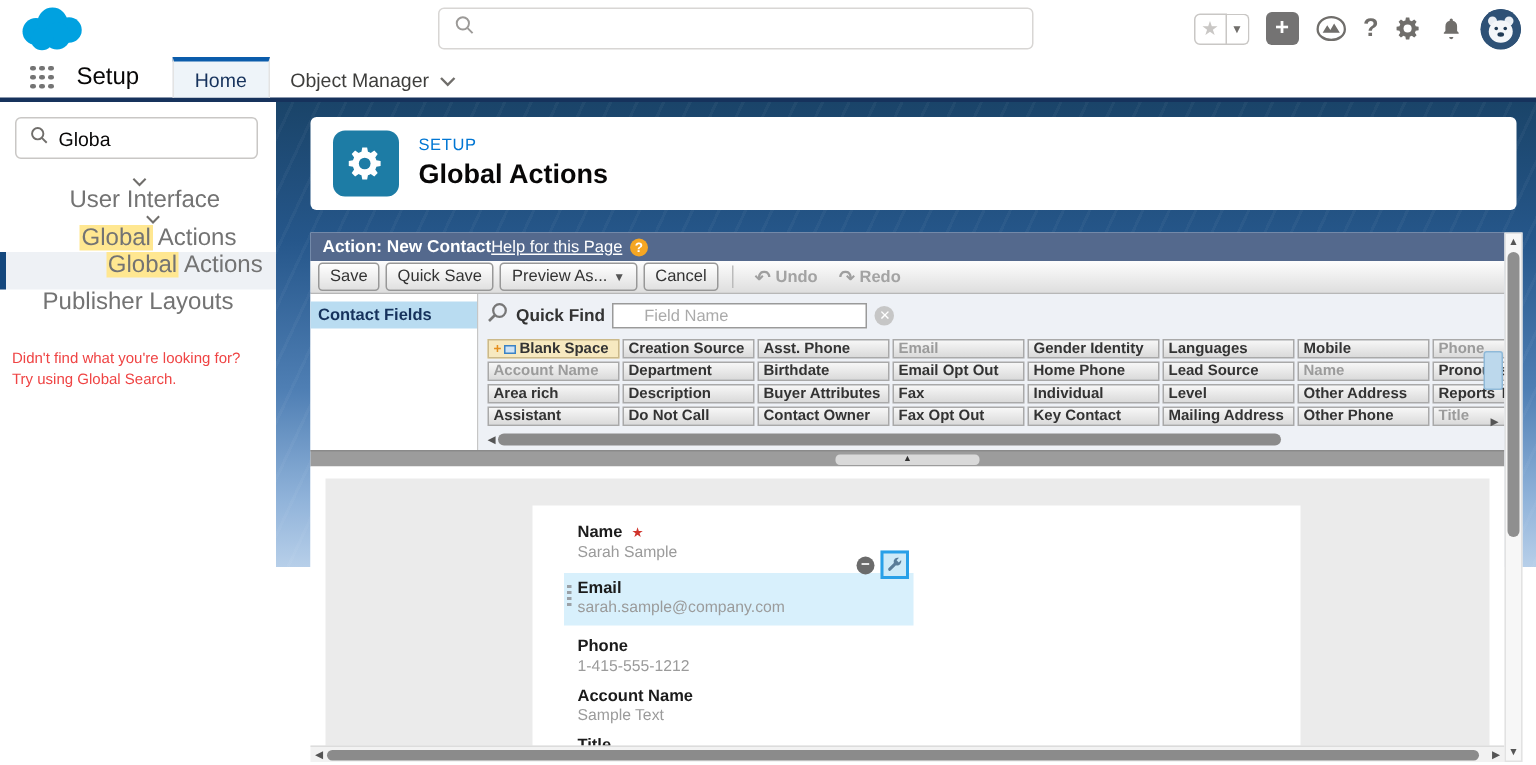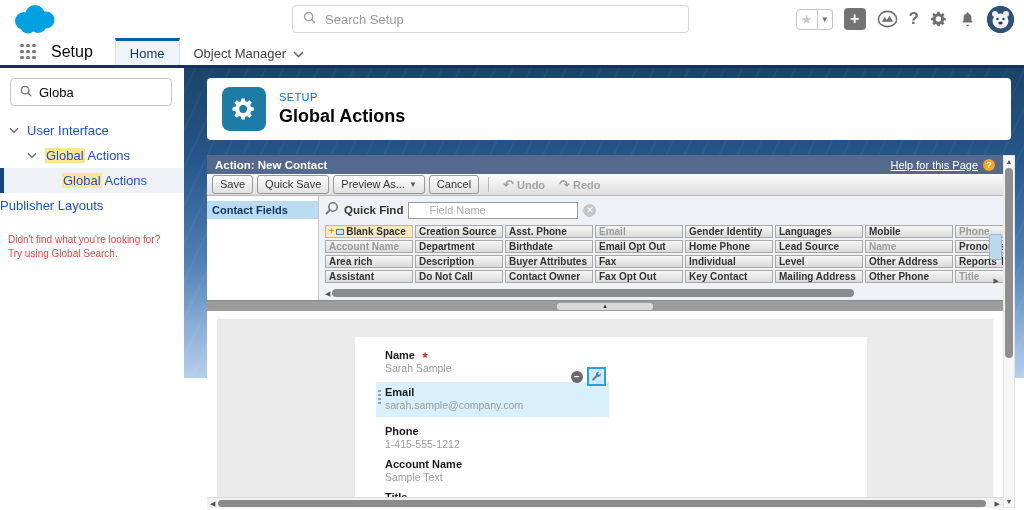--- a/index.html
+++ b/index.html
@@ -47,21 +47,21 @@
     background:repeating-linear-gradient(115deg, rgba(255,255,255,.035) 0 2px, transparent 2px 16px); pointer-events:none; }
 
   
   .sidebar { position:absolute; left:0; top:0; width:184px; height:100%; background:#fff; z-index:2; }
   .side-search { position:absolute; left:10px; top:10px; width:162px; height:28px;
     border:1px solid #c9c7c5; border-radius:4px; display:flex; align-items:center;
     gap:7px; padding:0 9px; background:#fff; }
   .side-search input { border:none; outline:none; width:100%; font-size:13px; color:#080707;
     font-family:inherit; background:transparent; }
   .tree { position:absolute; top:50px; left:0; right:0; }
-  .tree-row { height:25px; display:flex; align-items:center; font-size:13px; color:#1d4ed8; }
+  .tree-row { height:25px; display:flex; align-items:center; font-size:16px; color:#737373;flex-direction:column; }
   .tree-row .chev { display:flex; margin-right:8px; }
   .tree-row.lvl0 { padding-left:9px; }
   .tree-row.lvl1 { padding-left:27px; }
   .tree-row.lvl2 { }
   .tree-row.sel { background:#eef1f5; border-left:4px solid #14477d; padding-left:58px; }
   mark { background:#ffe791; color:inherit; padding:0 1px; }
   .side-foot { position:absolute; top:165px; left:8px; right:6px; font-size:10px;
     color:#ef4444; line-height:1.35; }
 
   
@@ -69,21 +69,21 @@
     background:#fff; border-radius:4px; display:flex; align-items:center; padding-left:15px; gap:13px; z-index:1; }
   .gear-tile { width:44px; height:44px; border-radius:8px; background:#1d7ca5;
     display:flex; align-items:center; justify-content:center; }
   .eyebrow { font-size:11px; color:#0176d3; letter-spacing:.4px; margin-bottom:3px; }
   .page-title { font-size:18px; font-weight:bold; color:#080707; }
 
   
   .editor { position:absolute; left:207px; top:87px; width:796px; height:353px;
     background:#fff; display:flex; flex-direction:column; z-index:1; }
   .ed-title { height:19px; background:#54698d; color:#fff; display:flex; align-items:center;
-    justify-content:space-between; padding:0 8px; flex:none; }
+    justify-content:flex-start; padding:0 8px; flex:none; }
   .ed-title .t { font-size:11.5px; font-weight:bold; }
   .ed-help { display:flex; align-items:center; gap:5px; color:#fff; font-size:11px; }
   .ed-help .lnk { text-decoration:underline; }
   .help-orb { width:12px; height:12px; border-radius:50%; background:#f5a623; color:#fff;
     font-size:9px; font-weight:bold; display:flex; align-items:center; justify-content:center; }
   .toolbar { height:22px; flex:none; background:linear-gradient(#fdfdfd,#dedede);
     border-bottom:1px solid #b7b7b7; display:flex; align-items:center; padding:0 5px; gap:4px; }
   .tbtn { font-size:11px; font-weight:normal; color:#333; line-height:1;
     background:linear-gradient(#ffffff,#e0e0e0); border:1px solid #989898; border-radius:3px;
     padding:3px 7px; display:flex; align-items:center; gap:4px; font-family:inherit; }
@@ -169,21 +169,20 @@
       <circle cx="18" cy="23" r="7.5" fill="#00a1e0"></circle>
     </svg>
   </span>
   <div class="search-setup">
     <span>
       <svg width="13" height="13" viewBox="0 0 14 14">
           <circle cx="6" cy="6" r="4.4" fill="none" stroke="#9c9a98" stroke-width="1.4"></circle>
           <line x1="9.4" y1="9.4" x2="13" y2="13" stroke="#9c9a98" stroke-width="1.4"></line>
         </svg>
     </span>
-    <input type="text" placeholder="Search Setup" style="">
   </div>
   <div class="ghdr-icons">
     <span class="fav-group">
       <span class="fav-star">★</span>
       <span class="fav-caret">▼</span>
     </span>
     <span class="plus-btn">+</span>
     <span class="hicon">
       <svg width="21" height="18" viewBox="0 0 22 18">
           <path d="M11 1C6 1 1.5 4.5 1.5 9.5 1.5 14 6 17 11 17s9.5-3 9.5-7.5C20.5 4.5 16 1 11 1z" fill="none" stroke="#706e6b" stroke-width="1.6"></path>

